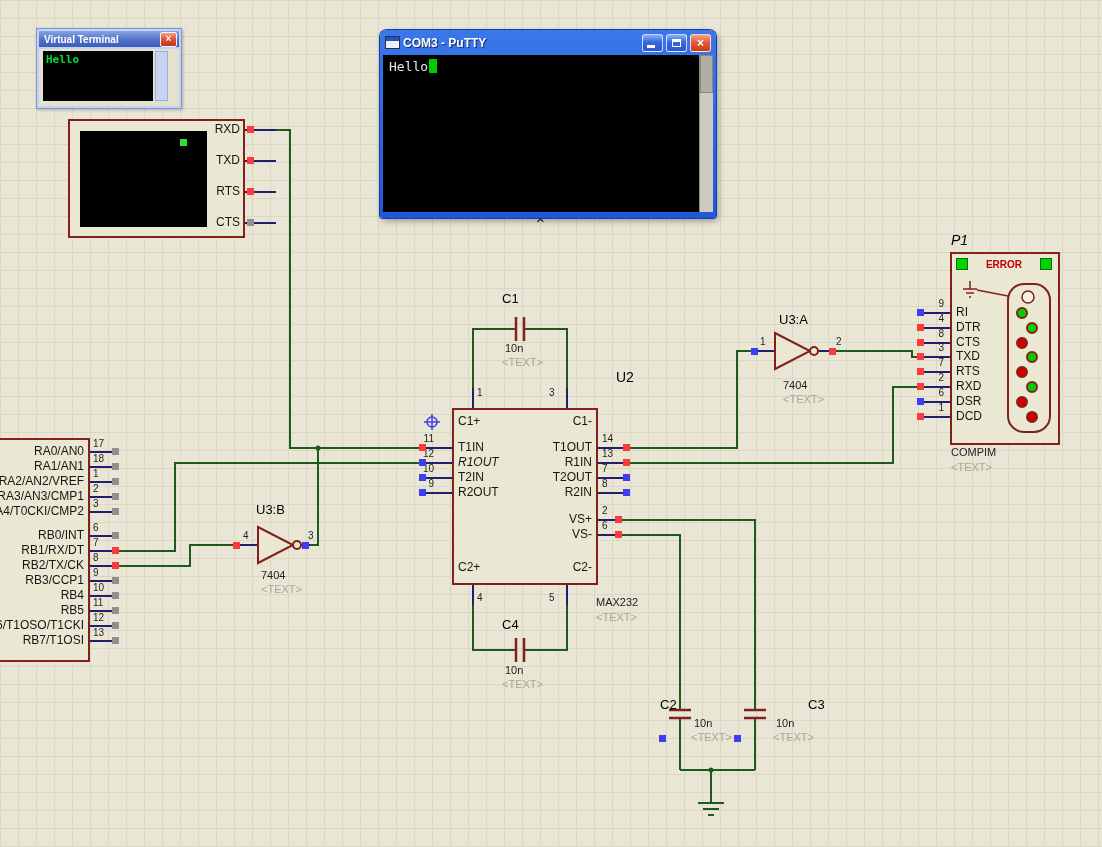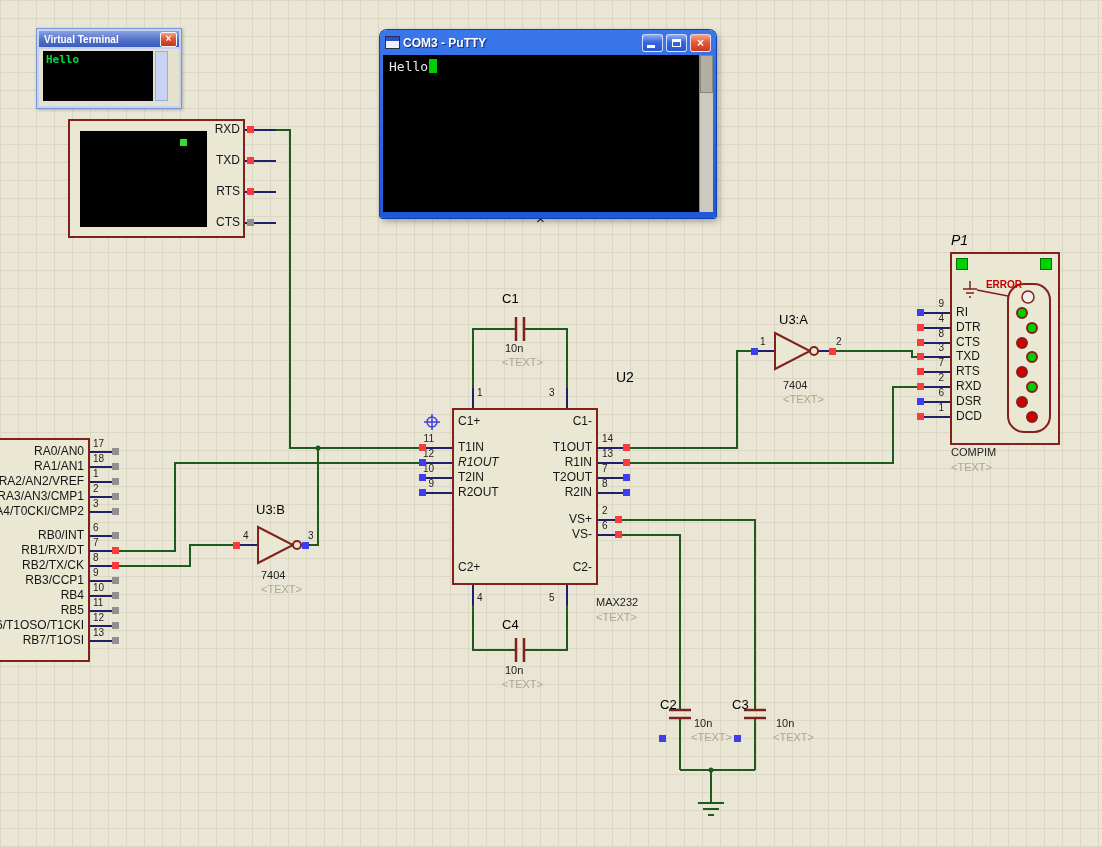--- a/index.html
+++ b/index.html
@@ -276,31 +276,31 @@
   <div class="ph" style="left:502px;top:356px;">&lt;TEXT&gt;</div>
 
   <div class="ref2" style="left:502px;top:618px;">C4</div>
   <div class="val" style="left:505px;top:664px;">10n</div>
   <div class="ph" style="left:502px;top:678px;">&lt;TEXT&gt;</div>
 
   <div class="ref2" style="left:660px;top:698px;">C2</div>
   <div class="val" style="left:694px;top:717px;">10n</div>
   <div class="ph" style="left:691px;top:731px;">&lt;TEXT&gt;</div>
 
-  <div class="ref2" style="left:732px;top:698px;text-align:right;">C3</div>
+  <div class="ref2" style="left:808px;top:698px;text-align:right;">C3</div>
   <div class="val" style="left:776px;top:717px;">10n</div>
   <div class="ph" style="left:773px;top:731px;">&lt;TEXT&gt;</div>
 
   <div class="sq" style="left:659px;top:735px;" data-state="low"></div>
   <div class="sq" style="left:734px;top:735px;" data-state="low"></div>
 
   <div class="ref" style="left:951px;top:233px;font-style:italic;">P1</div>
   <div class="gsq" style="left:956px;top:258px;"></div>
   <div class="gsq" style="left:1040px;top:258px;"></div>
-  <div class="err" style="left:970px;top:259px;width:68px;margin-top:20px;">ERROR</div>
+  <div class="err" style="left:970px;top:259px;width:68px;">ERROR</div>
 
   <div class="lbl" style="left:956px;top:306px;">RI</div>
   <div class="lbl" style="left:956px;top:321px;">DTR</div>
   <div class="lbl" style="left:956px;top:336px;">CTS</div>
   <div class="lbl" style="left:956px;top:350px;">TXD</div>
   <div class="lbl" style="left:956px;top:365px;">RTS</div>
   <div class="lbl" style="left:956px;top:380px;">RXD</div>
   <div class="lbl" style="left:956px;top:395px;">DSR</div>
   <div class="lbl" style="left:956px;top:410px;">DCD</div>
 

